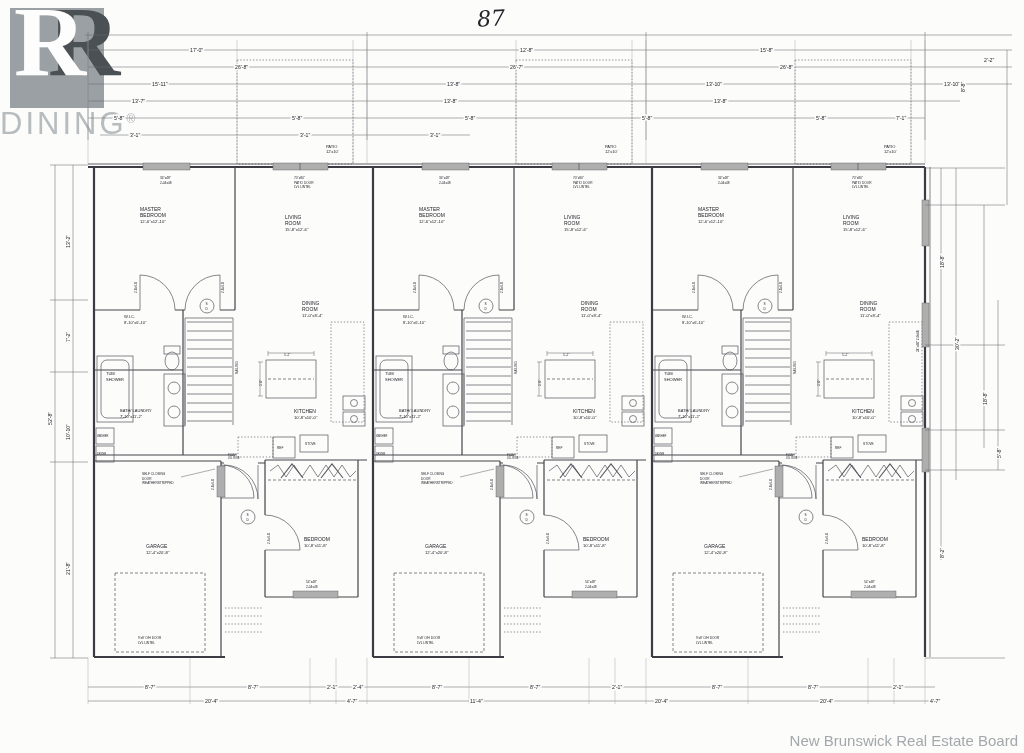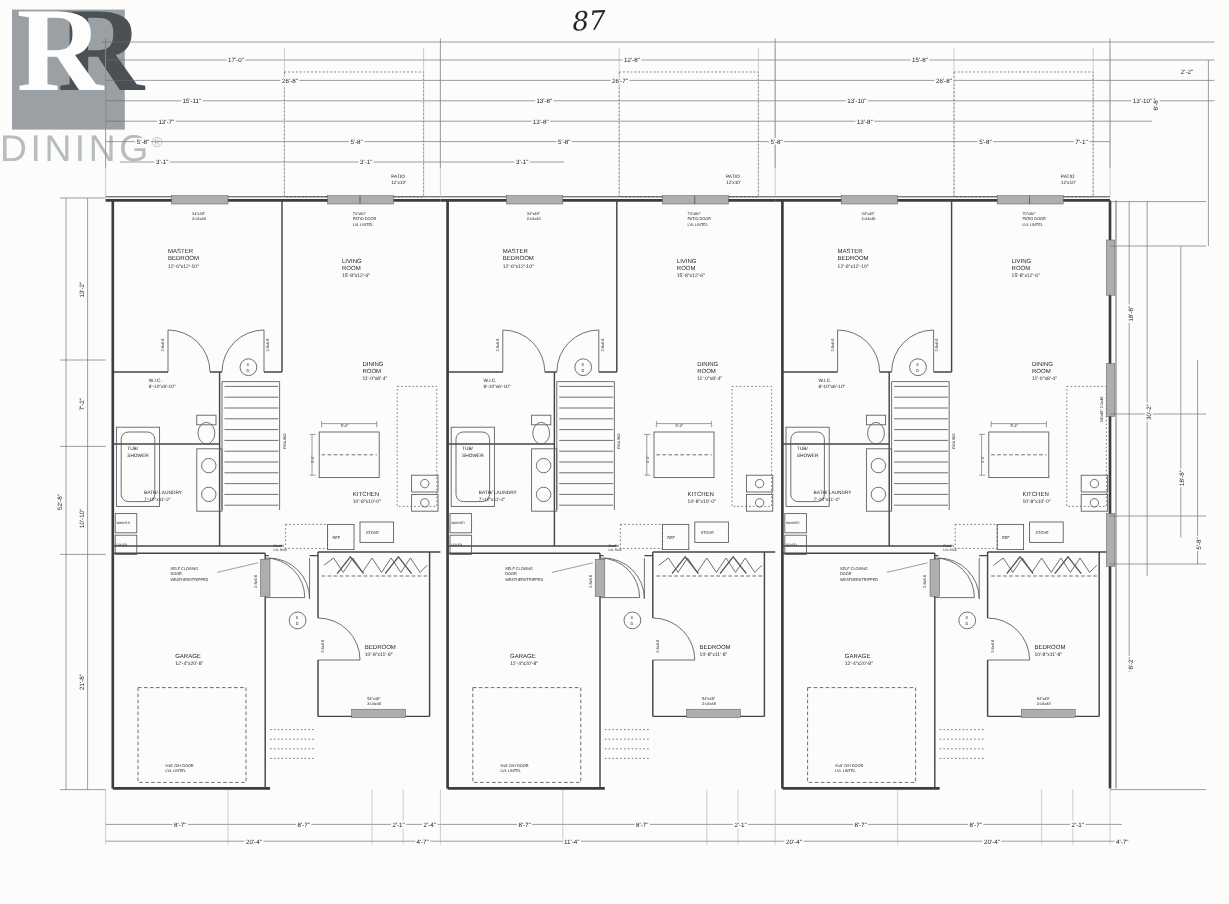--- a/index.html
+++ b/index.html
@@ -39,20 +39,21 @@
 
 <div id="wm">
   <div class="block">
     <span class="rdark">R</span>
     <span class="rwhite">R</span>
   </div>
   <div class="word"><span>DINING</span><sup>®</sup></div>
 </div>
 
 <div id="sheetnum">87</div>
+<div id="attrib">New Brunswick Real Estate Board</div>
 
 <svg width="1024" height="753" viewBox="0 0 1024 753">
 <defs>
 <g id="unitg">
 
   <rect class="dot" x="149" y="-100" width="116" height="104"></rect>
   <text class="st">
     <tspan x="238" y="-12">PATIO</tspan>
     <tspan x="238" dy="5">12'x10'</tspan>
   </text>

